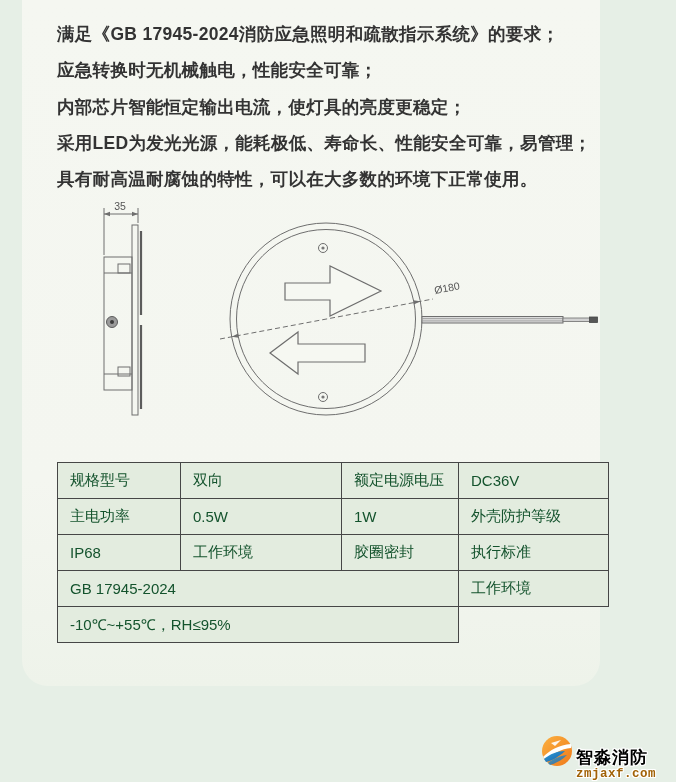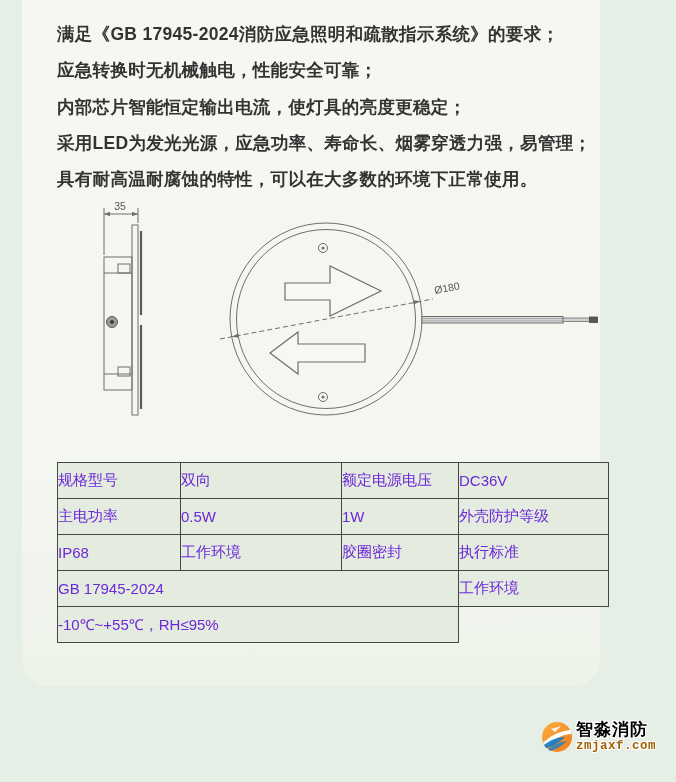--- a/index.html
+++ b/index.html
@@ -24,50 +24,50 @@
   .drawing svg{display:block;width:545px;height:250px;}
   .dwg{stroke:#6e6e6e;stroke-width:1;fill:none;}
   .dwg-fill{stroke:#6e6e6e;stroke-width:1.2;fill:#f6f8f2;}
   .dim-text{font-size:10.5px;fill:#555;font-family:"Liberation Sans",sans-serif;}
   .spec-table{
     position:absolute;left:35px;top:462px;
     display:grid;grid-template-columns:123px 161px 117px 150px;grid-auto-rows:36px;
     border-top:1.6px solid #464646;border-left:1.6px solid #464646;
   }
   .cell{
-    display:flex;align-items:center;padding-left:0;box-sizing:border-box;
-    font-size:15px;font-weight:500;color:#6d28d9;background:#e3ecdf;
+    display:flex;align-items:center;padding-left:12px;box-sizing:border-box;
+    font-size:15px;font-weight:500;color:#14532d;background:#e3ecdf;
     border-right:1.6px solid #464646;border-bottom:1.6px solid #464646;
     white-space:nowrap;overflow:hidden;
   }
   .watermark{
     position:absolute;left:541px;top:721px;display:flex;align-items:center;gap:3px;
   }
   .wm-icon{width:32px;height:32px;flex:0 0 auto;}
   .wm-text{display:flex;flex-direction:column;}
   .wm-outline{
     text-shadow:1px 0 0 #fff,-1px 0 0 #fff,0 1px 0 #fff,0 -1px 0 #fff,
       1px 1px 0 #fff,-1px -1px 0 #fff,1px -1px 0 #fff,-1px 1px 0 #fff;
   }
-  .brand-name{font-size:17px;font-weight:700;color:#000;line-height:18px;letter-spacing:1px;}
+  .brand-name{font-size:17px;font-weight:700;color:#000;line-height:18px;letter-spacing:1px;margin-top:28px;}
   .brand-domain{
     font-family:"Liberation Mono",monospace;font-size:12.5px;font-weight:700;
     color:#a16207;line-height:14px;letter-spacing:0.5px;
   }
 </style>
 </head>
 <body>
 
 <div class="card">
 
   <ul class="features" id="features">
       <li class="feature-line">满足《GB 17945-2024消防应急照明和疏散指示系统》的要求；</li>
       <li class="feature-line">应急转换时无机械触电，性能安全可靠；</li>
       <li class="feature-line">内部芯片智能恒定输出电流，使灯具的亮度更稳定；</li>
-      <li class="feature-line">采用LED为发光光源，应急功率、寿命长、烟雾穿透力强，易管理；</li>
+      <li class="feature-line">采用LED为发光光源，能耗极低、寿命长、性能安全可靠，易管理；</li>
       <li class="feature-line">具有耐高温耐腐蚀的特性，可以在大多数的环境下正常使用。</li>
     </ul>
 
   <div class="drawing">
     <svg viewBox="0 0 545 250">
 
       <g>
         <text x="63" y="15" text-anchor="middle" class="dim-text">35</text>
         <line class="dwg" x1="47" y1="19" x2="81" y2="19"></line>
         <path d="M47,19 l6,-2.2 v4.4 z" fill="#6e6e6e"></path>

